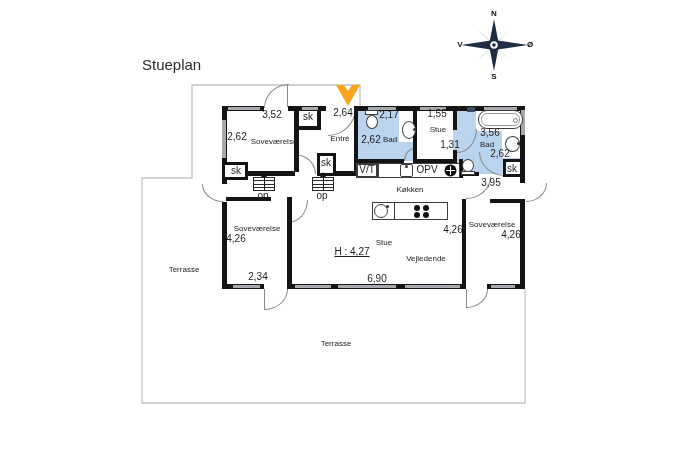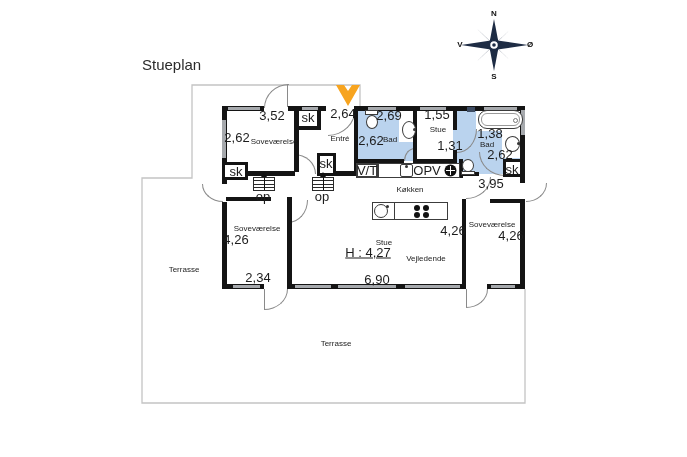--- a/index.html
+++ b/index.html
@@ -1,19 +1,19 @@
 <!DOCTYPE html>
 <html><head>
 <meta charset="utf-8">
 <style>
   html,body{margin:0;padding:0;background:#fff;}
   #stage{position:relative;width:687px;height:457px;background:#fff;overflow:hidden;
          font-family:"Liberation Sans","DejaVu Sans",sans-serif;color:#1c1c1c;}
   .abs{position:absolute;}
-  .lbl{position:absolute;font-size:13px;line-height:1;white-space:nowrap;
+  .lbl{position:absolute;font-size:10px;line-height:1;white-space:nowrap;
        transform:translate(-50%,-50%);color:#1c1c1c;}
   .room-name{font-size:8px;}
   .wall{position:absolute;background:#141414;}
   .win{position:absolute;background:#a6a9ad;}
   .bluefill{position:absolute;background:#bad3ee;}
   .whitefill{position:absolute;background:#fff;}
   .door{position:absolute;border:0 solid #8a8a8a;background:transparent;}
   .leaf{position:absolute;background:#8a8a8a;}
   .skbox{position:absolute;border:3px solid #141414;background:#fff;box-sizing:border-box;}
   .fix{position:absolute;border:1px solid #3c3c3c;background:#fff;box-sizing:border-box;}
@@ -178,35 +178,35 @@
 
   <span class="lbl room-name" style="left:274px;top:142px;">Soveværelse</span>
   <span class="lbl" style="left:272px;top:115px;">3,52</span>
   <span class="lbl" style="left:237px;top:137px;">2,62</span>
   <span class="lbl" style="left:308px;top:117px;">sk</span>
   <span class="lbl" style="left:236px;top:171px;">sk</span>
   <span class="lbl" style="left:326px;top:163px;">sk</span>
   <span class="lbl" style="left:512px;top:169px;">sk</span>
   <span class="lbl room-name" style="left:340px;top:139px;">Entré</span>
   <span class="lbl" style="left:343px;top:113px;">2,64</span>
-  <span class="lbl" style="left:389px;top:115px;">2,69</span>
+  <span class="lbl" style="left:389px;top:115px;">2,17</span>
   <span class="lbl" style="left:371px;top:140px;">2,62</span>
   <span class="lbl room-name" style="left:390px;top:140px;">Bad</span>
   <span class="lbl" style="left:437px;top:114px;">1,55</span>
   <span class="lbl room-name" style="left:438px;top:130px;">Stue</span>
   <span class="lbl" style="left:450px;top:145px;">1,31</span>
-  <span class="lbl" style="left:490px;top:133px;">1,38</span>
+  <span class="lbl" style="left:490px;top:133px;">3,56</span>
   <span class="lbl room-name" style="left:487px;top:145px;">Bad</span>
   <span class="lbl" style="left:500px;top:154px;">2,62</span>
   <span class="lbl" style="left:367px;top:170px;">V/T</span>
   <span class="lbl" style="left:427px;top:170px;">OPV</span>
   <span class="lbl" style="left:491px;top:183px;">3,95</span>
   <span class="lbl room-name" style="left:410px;top:190px;">Køkken</span>
   <span class="lbl room-name" style="left:384px;top:243px;">Stue</span>
-  <span class="lbl" style="left:368px;top:252px;text-decoration:underline;">H : 4,27</span>
+  <span class="lbl" style="left:352px;top:252px;text-decoration:underline;">H : 4,27</span>
   <span class="lbl" style="left:377px;top:279px;">6,90</span>
   <span class="lbl room-name" style="left:426px;top:259px;">Vejledende</span>
   <span class="lbl" style="left:453px;top:230px;">4,26</span>
   <span class="lbl room-name" style="left:257px;top:229px;">Soveværelse</span>
   <span class="lbl" style="left:236px;top:239px;">4,26</span>
   <span class="lbl" style="left:258px;top:277px;">2,34</span>
   <span class="lbl room-name" style="left:492px;top:225px;">Soveværelse</span>
   <span class="lbl" style="left:511px;top:235px;">4,26</span>
   <span class="lbl" style="left:263px;top:196px;">op</span>
   <span class="lbl" style="left:322px;top:196px;">op</span>

